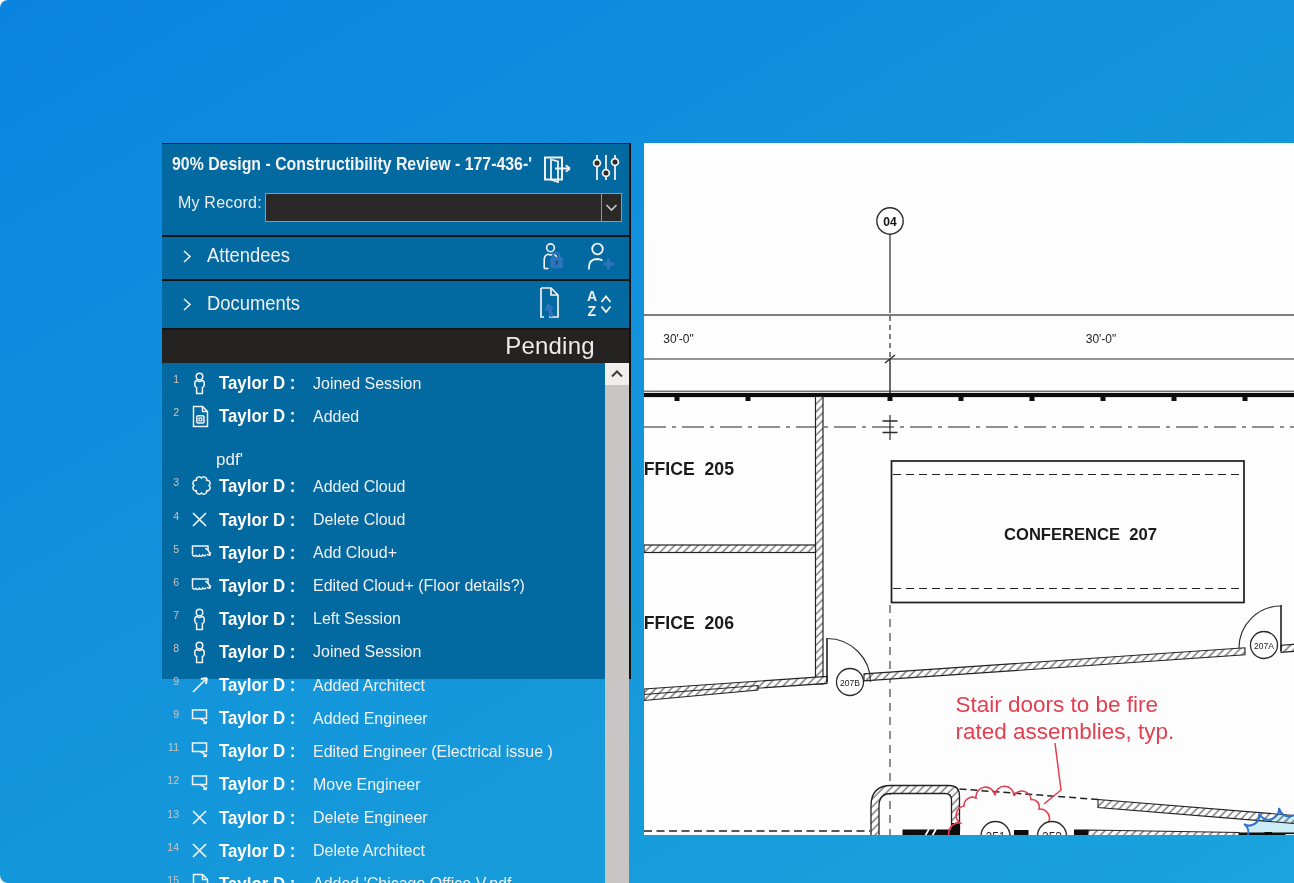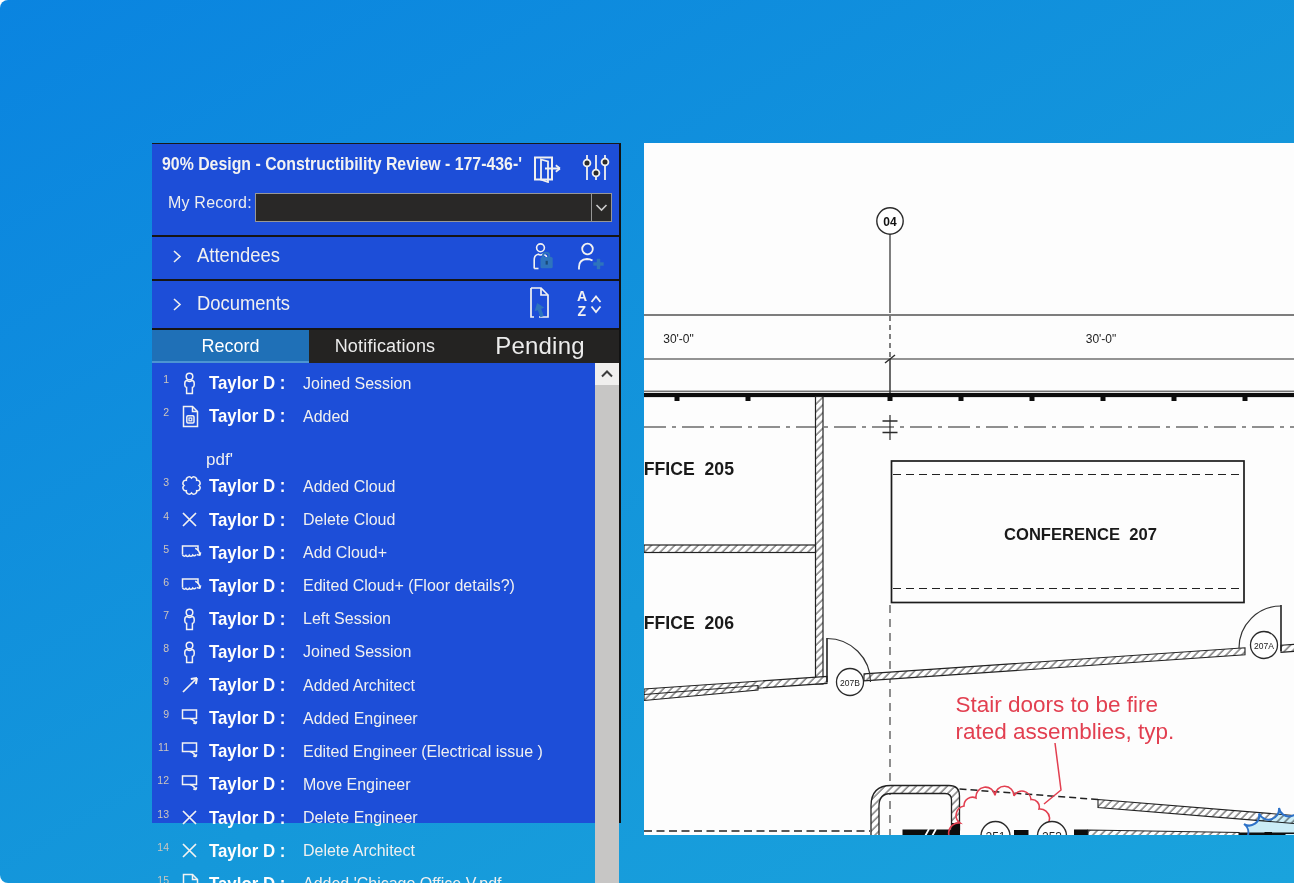--- a/index.html
+++ b/index.html
@@ -1,22 +1,22 @@
 <!DOCTYPE html>
 <html><head>
 <meta charset="utf-8">
 <style>
   html,body{margin:0;padding:0;background:#ffffff;}
   body{width:1294px;height:883px;overflow:hidden;position:relative;
        font-family:"Liberation Sans",sans-serif;}
   .bg{position:absolute;left:0;top:0;width:1294px;height:883px;
       background:linear-gradient(150deg,#0a84e0 0%,#1598da 60%,#1aa3dd 100%);
       border-radius:8px 0 0 8px;}
-  .panel{position:absolute;left:152px;top:143px;width:469px;height:680px;
-         background:#1d4ed8;box-sizing:border-box;border-right:2px solid #121212;
+  .panel{position:absolute;left:162px;top:143px;width:469px;height:536px;
+         background:#0369a1;box-sizing:border-box;border-right:2px solid #121212;
          border-top:1px solid #1a1a1a;}
   .draw{position:absolute;left:644px;top:143px;width:663px;height:692px;
         background:#fdfdfd;overflow:hidden;}
   .t{position:absolute;white-space:nowrap;}
   .row{position:absolute;left:0;width:443px;height:22px;}
   .num{position:absolute;left:0;top:1px;width:17px;text-align:right;font-size:10.5px;color:#cdc6bd;}
   .ic{position:absolute;left:29px;top:0;}
   .nm{position:absolute;left:57px;top:0;font-size:19px;font-weight:bold;color:#fdfdfd;line-height:22px;white-space:nowrap;transform:scaleX(0.885);transform-origin:0 50%;}
   .ac{position:absolute;left:151px;top:0.5px;font-size:17px;color:#f0f0f0;line-height:22px;white-space:nowrap;transform:scaleX(0.94);transform-origin:0 50%;}
 </style>
@@ -88,22 +88,20 @@
         <path d="M12.4,16.5 L7.2,23.4 H17.6 Z"></path>
       </g>
   </svg>
   <svg style="position:absolute;left:424px;top:144px;" width="28" height="30" viewBox="0 0 28 30">
     <text x="1" y="12.5" font-family="Liberation Sans,sans-serif" font-size="14" font-weight="bold" fill="#f2f2f2">A</text>
     <text x="1.5" y="27.5" font-family="Liberation Sans,sans-serif" font-size="14" font-weight="bold" fill="#f2f2f2">Z</text>
     <path d="M15.5,14 l4.5,-5.5 4.5,5.5 M15.5,18.5 l4.5,5.5 4.5,-5.5" fill="none" stroke="#f2f2f2" stroke-width="1.8"></path>
   </svg>
   <div style="position:absolute;left:0;top:184px;width:100%;height:2px;background:#161514;"></div>
   <div style="position:absolute;left:0;top:186px;width:100%;height:33px;background:#242322;">
-    <div style="position:absolute;left:0;top:0;width:157px;height:33px;background:#1f70b7;box-shadow:inset 0 -2px 0 rgba(130,195,245,0.45);text-align:center;line-height:32px;font-size:18px;color:#ffffff;">Record</div>
-    <div style="position:absolute;left:233px;top:0;width:180px;text-align:center;line-height:32px;font-size:18px;letter-spacing:0.2px;color:#ececec;margin-left:-90px;">Notifications</div>
     <div style="position:absolute;left:388px;top:0;width:140px;text-align:center;line-height:32px;font-size:24px;letter-spacing:0.2px;color:#ececec;margin-left:-70px;">Pending</div>
   </div>
   <div class="row" style="top:228px;">
       <span class="num">1</span>
       <span class="ic"><svg width="17" height="23" viewBox="0 0 17 23">
           <g fill="none" stroke="#f2f2f2" stroke-width="1.5">
             <circle cx="8.5" cy="4.5" r="3.3"></circle>
             <path d="M5.6,21.5 V15.4 Q3.8,15 3.8,12.9 V11.2 Q3.8,8.8 6.2,8.6 Q8.5,10.5 10.8,8.6 Q13.2,8.8 13.2,11.2 V12.9 Q13.2,15 11.4,15.4 V21.5 Z"></path>
           </g>
         </svg></span>

